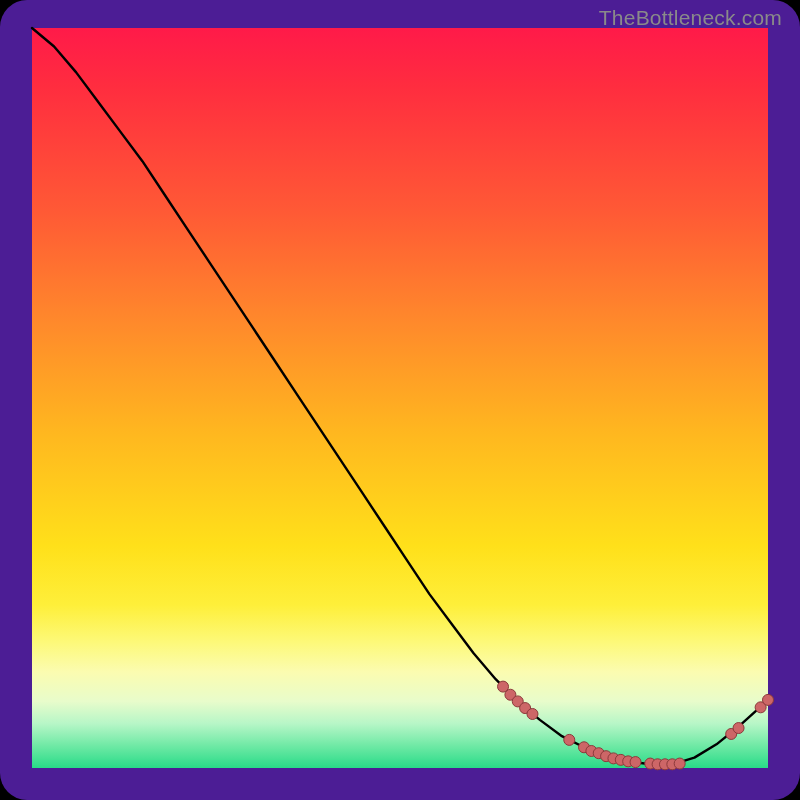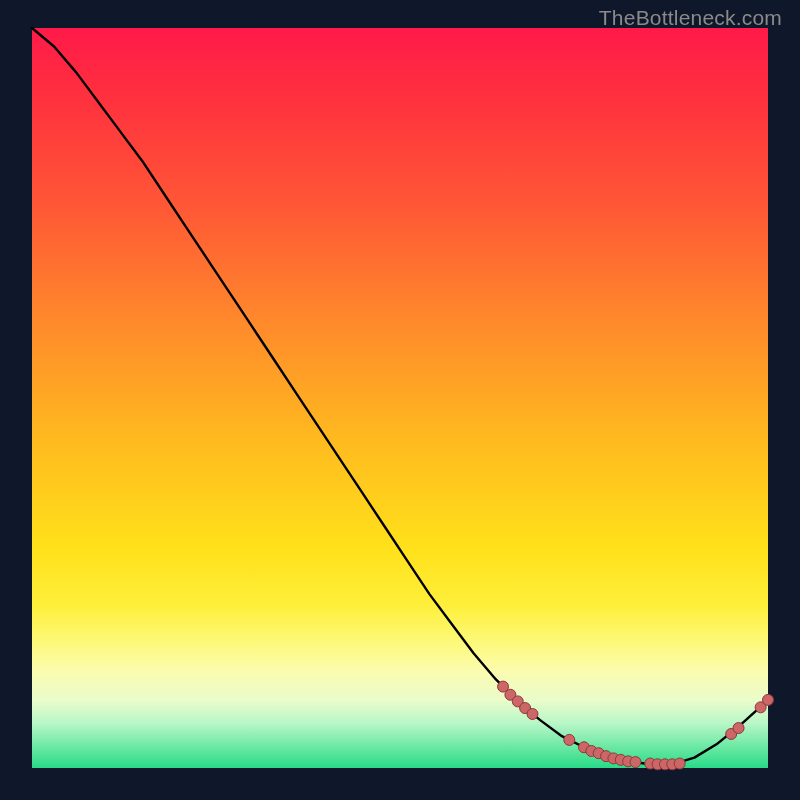--- a/index.html
+++ b/index.html
@@ -8,21 +8,22 @@
     width: 800px;
     height: 800px;
     background: #000;
     overflow: hidden;
     font-family: Arial, Helvetica, sans-serif;
   }
   .stage {
     position: relative;
     width: 800px;
     height: 800px;
-    background: #0f172a;
+    background: #4c1d95;
+    border-radius: 27px;
   }
   .plot {
     position: absolute;
     left: 32px;
     top: 28px;
     width: 736px;
     height: 740px;
   }
   .gradient {
     position: absolute;

